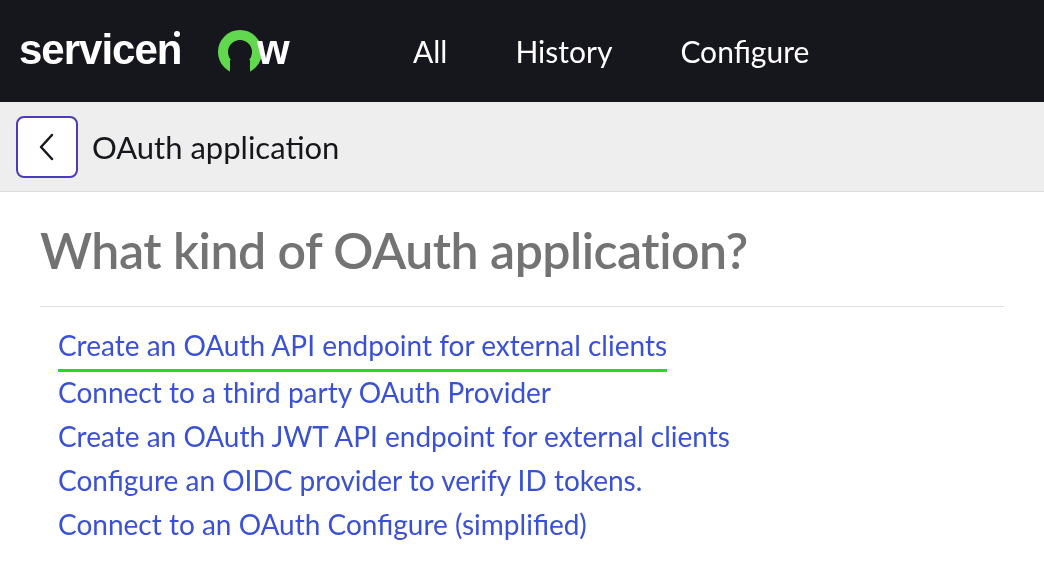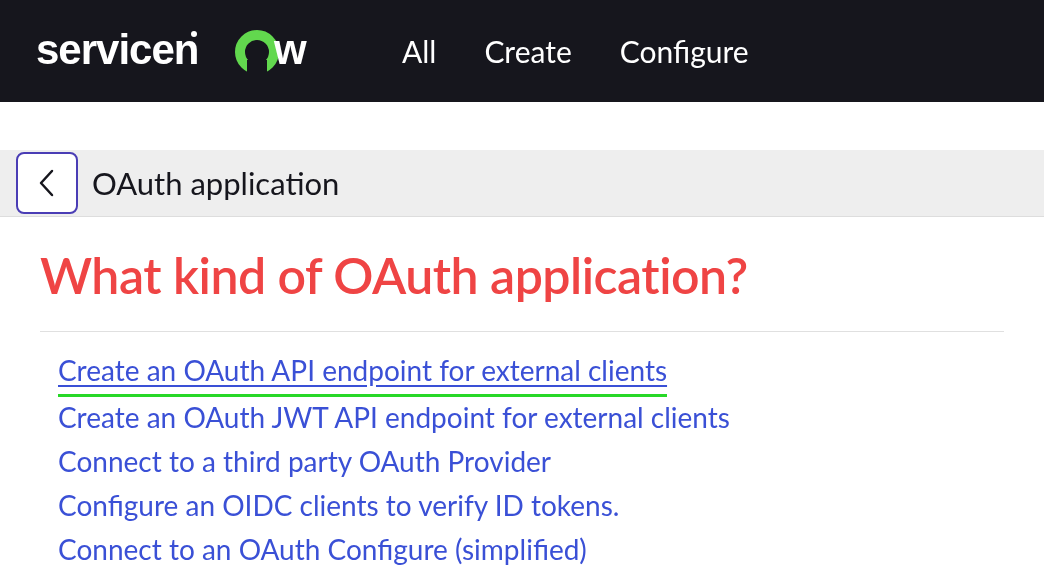--- a/index.html
+++ b/index.html
@@ -14,58 +14,58 @@
       width: 1044px;
       height: 576px;
       overflow: hidden;
     }
 
     .top-nav {
       background: #16161d;
       height: 102px;
       display: flex;
       align-items: center;
-      padding: 0 36px;
+      padding: 0 19px;
       gap: 58px;
     }
 
     .logo {
       display: flex;
       align-items: center;
       color: #fff;
       font-size: 42px;
       font-weight: 700;
       letter-spacing: -1px;
     }
 
     .logo-svg {
       height: 42px;
     }
 
     .nav-items {
       display: flex;
-      gap: 48px;
+      gap: 68px;
+      margin-left: 28px;
     }
 
     .nav-item {
       color: #fff;
       font-size: 30px;
       font-weight: 400;
       cursor: pointer;
     }
 
     .breadcrumb-bar {
       background: #eeeeee;
-      height: 67px;
+      height: 90px;
       display: flex;
       align-items: center;
       padding: 0 16px;
       gap: 14px;
       border-bottom: 1px solid #ddd;
-      margin-top: 48px;
     }
 
     .back-button {
       width: 62px;
       height: 62px;
       border: 2px solid #4a3db5;
       border-radius: 8px;
       background: #fff;
       display: flex;
       align-items: center;
@@ -84,21 +84,21 @@
       color: #16161d;
     }
 
     .content {
       padding: 28px 40px 0 40px;
     }
 
     .page-heading {
       font-size: 50px;
       font-weight: 600;
-      color: #ef4444;
+      color: #737373;
       letter-spacing: -0.5px;
       padding-bottom: 26px;
       border-bottom: 1px solid #e0e0e0;
     }
 
     .options-list {
       padding-top: 16px;
       padding-left: 18px;
     }
 
@@ -106,21 +106,20 @@
       display: block;
       color: #3a50d6;
       font-size: 28px;
       line-height: 44px;
       text-decoration: none;
       cursor: pointer;
       width: fit-content;
     }
 
     .option-link.highlighted {
-      text-decoration: underline;
       text-decoration-color: #3a50d6;
       text-underline-offset: 4px;
       border-bottom: 3px solid #27d827;
       padding-bottom: 2px;
       margin-bottom: -2px;
     }
   </style>
 </head>
 <body>
 
@@ -129,36 +128,36 @@
     <svg class="logo-svg" viewBox="0 0 308 42" xmlns="http://www.w3.org/2000/svg">
       <text x="0" y="34" font-family="sans-serif" font-size="42" font-weight="700" fill="#ffffff" letter-spacing="-1">servicen</text>
       <circle cx="221" cy="22" r="17" fill="none" stroke="#62d84e" stroke-width="10"></circle>
       <rect x="211" y="30" width="20" height="12" fill="#16161d"></rect>
       <text x="238" y="34" font-family="sans-serif" font-size="42" font-weight="700" fill="#ffffff" letter-spacing="-1">w</text>
       <circle cx="158" cy="4" r="3" fill="#ffffff"></circle>
     </svg>
   </div>
   <div class="nav-items">
     <div class="nav-item">All</div>
-    <div class="nav-item">Create</div>
+    <div class="nav-item">History</div>
     <div class="nav-item">Configure</div>
   </div>
 </div>
 
 <div class="breadcrumb-bar">
   <button class="back-button">
     <svg class="back-icon" viewBox="0 0 18 28" xmlns="http://www.w3.org/2000/svg">
       <path d="M 14 2 L 3 14 L 14 26" stroke="#16161d" stroke-width="2.5" fill="none" stroke-linecap="round" stroke-linejoin="round"></path>
     </svg>
   </button>
   <div class="breadcrumb-title">OAuth application</div>
 </div>
 
 <div class="content">
   <h1 class="page-heading">What kind of OAuth application?</h1>
   <div class="options-list">
     <a class="option-link highlighted">Create an OAuth API endpoint for external clients</a>
+    <a class="option-link">Connect to a third party OAuth Provider</a>
     <a class="option-link">Create an OAuth JWT API endpoint for external clients</a>
-    <a class="option-link">Connect to a third party OAuth Provider</a>
-    <a class="option-link">Configure an OIDC clients to verify ID tokens.</a>
+    <a class="option-link">Configure an OIDC provider to verify ID tokens.</a>
     <a class="option-link">Connect to an OAuth Configure (simplified)</a>
   </div>
 </div>
 
 </body></html>

